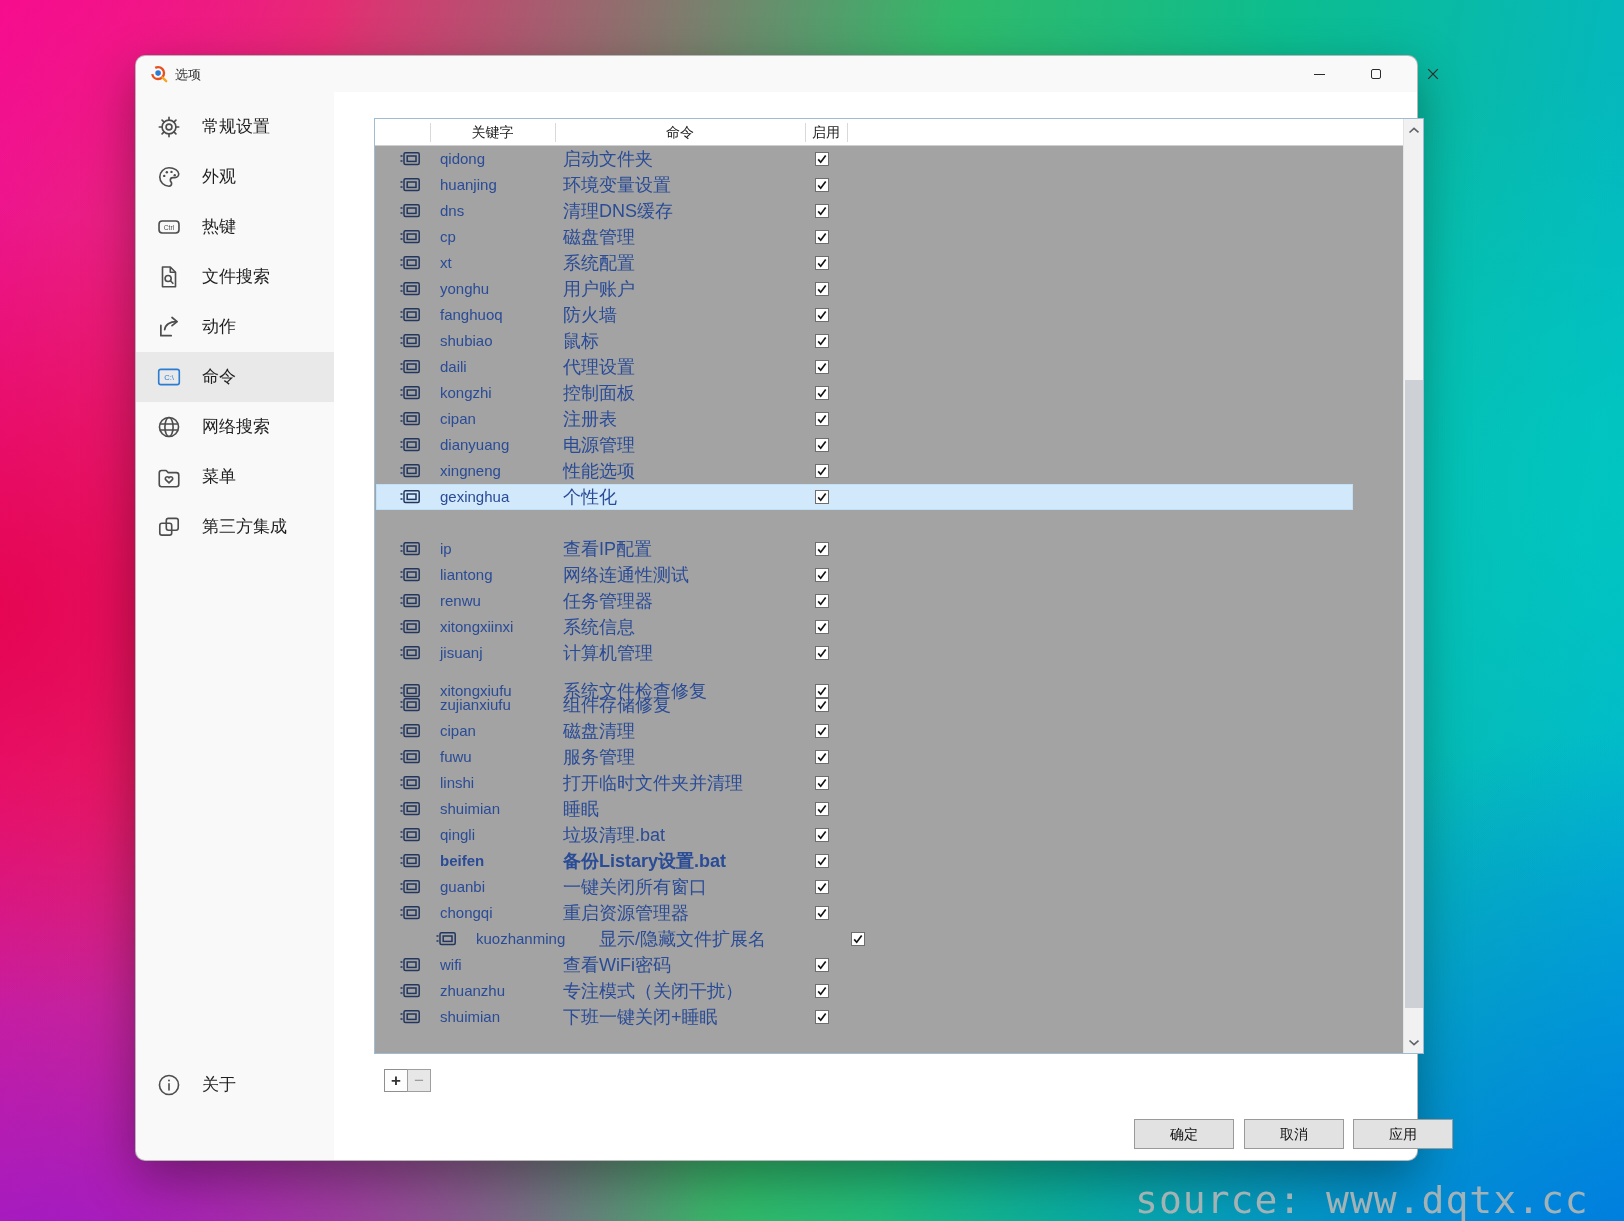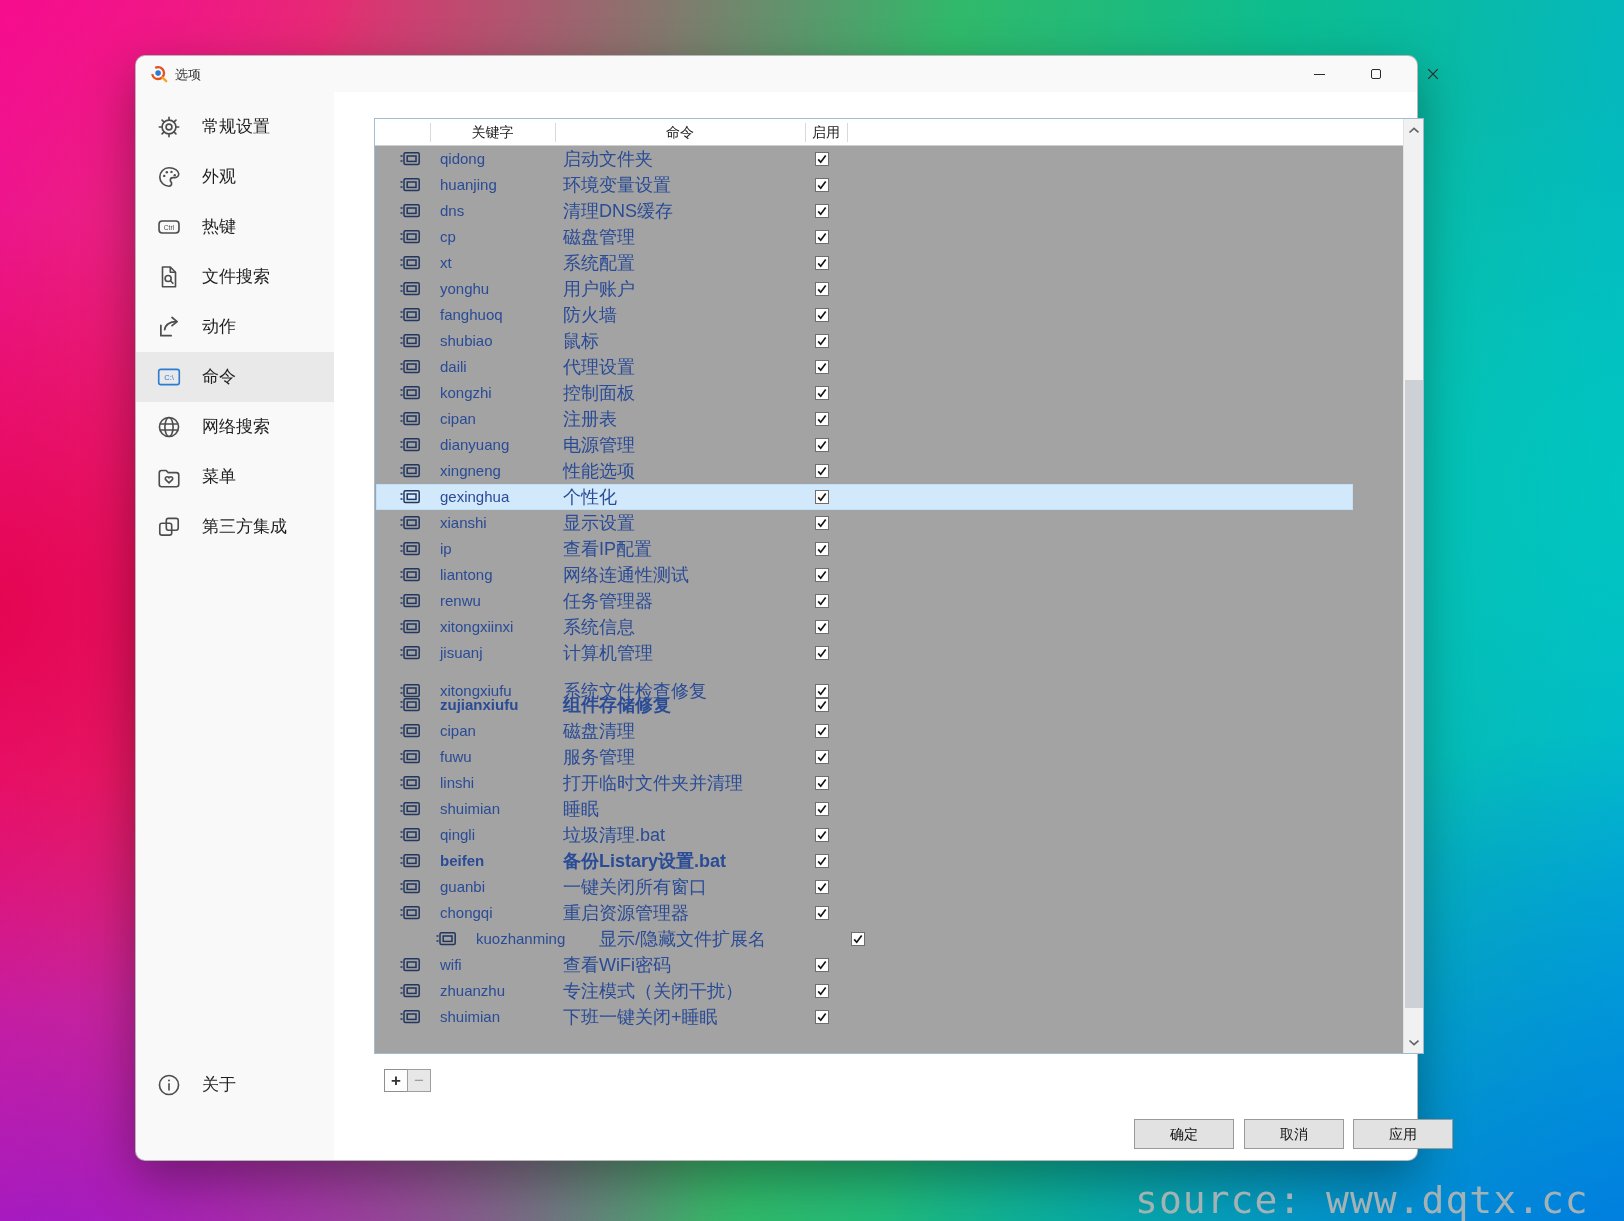--- a/index.html
+++ b/index.html
@@ -455,36 +455,20 @@
       </svg>
     </span>
     <span class="cell kw">gexinghua</span>
     <span class="cell cmd">个性化</span>
     <span class="cbx">
       <svg width="12" height="12" viewBox="0 0 12 12">
                   <path d="M2.2 6.4l2.5 2.8 5-6.6" stroke="#141414" stroke-width="1.7" fill="none"></path>
                 </svg>
     </span>
   </div>
-            <div class="trow" style="top: 391px;">
-    <span class="row-ico">
-      <svg viewBox="0 0 21 16" width="21" height="16" fill="none" stroke="currentColor" stroke-width="1.5">
-        <path d="M0.5 5h2M0.5 10h2"></path>
-        <rect x="4" y="1.8" width="15.2" height="11.8" rx="1.5"></rect>
-        <rect x="7.2" y="5" width="8.8" height="5.4"></rect>
-      </svg>
-    </span>
-    <span class="cell kw">xianshi</span>
-    <span class="cell cmd">显示设置</span>
-    <span class="cbx">
-      <svg width="12" height="12" viewBox="0 0 12 12">
-                  <path d="M2.2 6.4l2.5 2.8 5-6.6" stroke="#141414" stroke-width="1.7" fill="none"></path>
-                </svg>
-    </span>
-  </div>
             <div class="trow" style="top: 417px;">
     <span class="row-ico">
       <svg viewBox="0 0 21 16" width="21" height="16" fill="none" stroke="currentColor" stroke-width="1.5">
         <path d="M0.5 5h2M0.5 10h2"></path>
         <rect x="4" y="1.8" width="15.2" height="11.8" rx="1.5"></rect>
         <rect x="7.2" y="5" width="8.8" height="5.4"></rect>
       </svg>
     </span>
     <span class="cell kw">ip</span>
     <span class="cell cmd">查看IP配置</span>
@@ -567,21 +551,21 @@
       </svg>
     </span>
     <span class="cell kw">xitongxiufu</span>
     <span class="cell cmd">系统文件检查修复</span>
     <span class="cbx">
       <svg width="12" height="12" viewBox="0 0 12 12">
                   <path d="M2.2 6.4l2.5 2.8 5-6.6" stroke="#141414" stroke-width="1.7" fill="none"></path>
                 </svg>
     </span>
   </div>
-            <div class="trow" style="top: 573px; font-weight: bold;">
+            <div class="trow" style="top: 573px;">
     <span class="row-ico">
       <svg viewBox="0 0 21 16" width="21" height="16" fill="none" stroke="currentColor" stroke-width="1.5">
         <path d="M0.5 5h2M0.5 10h2"></path>
         <rect x="4" y="1.8" width="15.2" height="11.8" rx="1.5"></rect>
         <rect x="7.2" y="5" width="8.8" height="5.4"></rect>
       </svg>
     </span>
     <span class="cell kw">zujianxiufu</span>
     <span class="cell cmd">组件存储修复</span>
     <span class="cbx">

